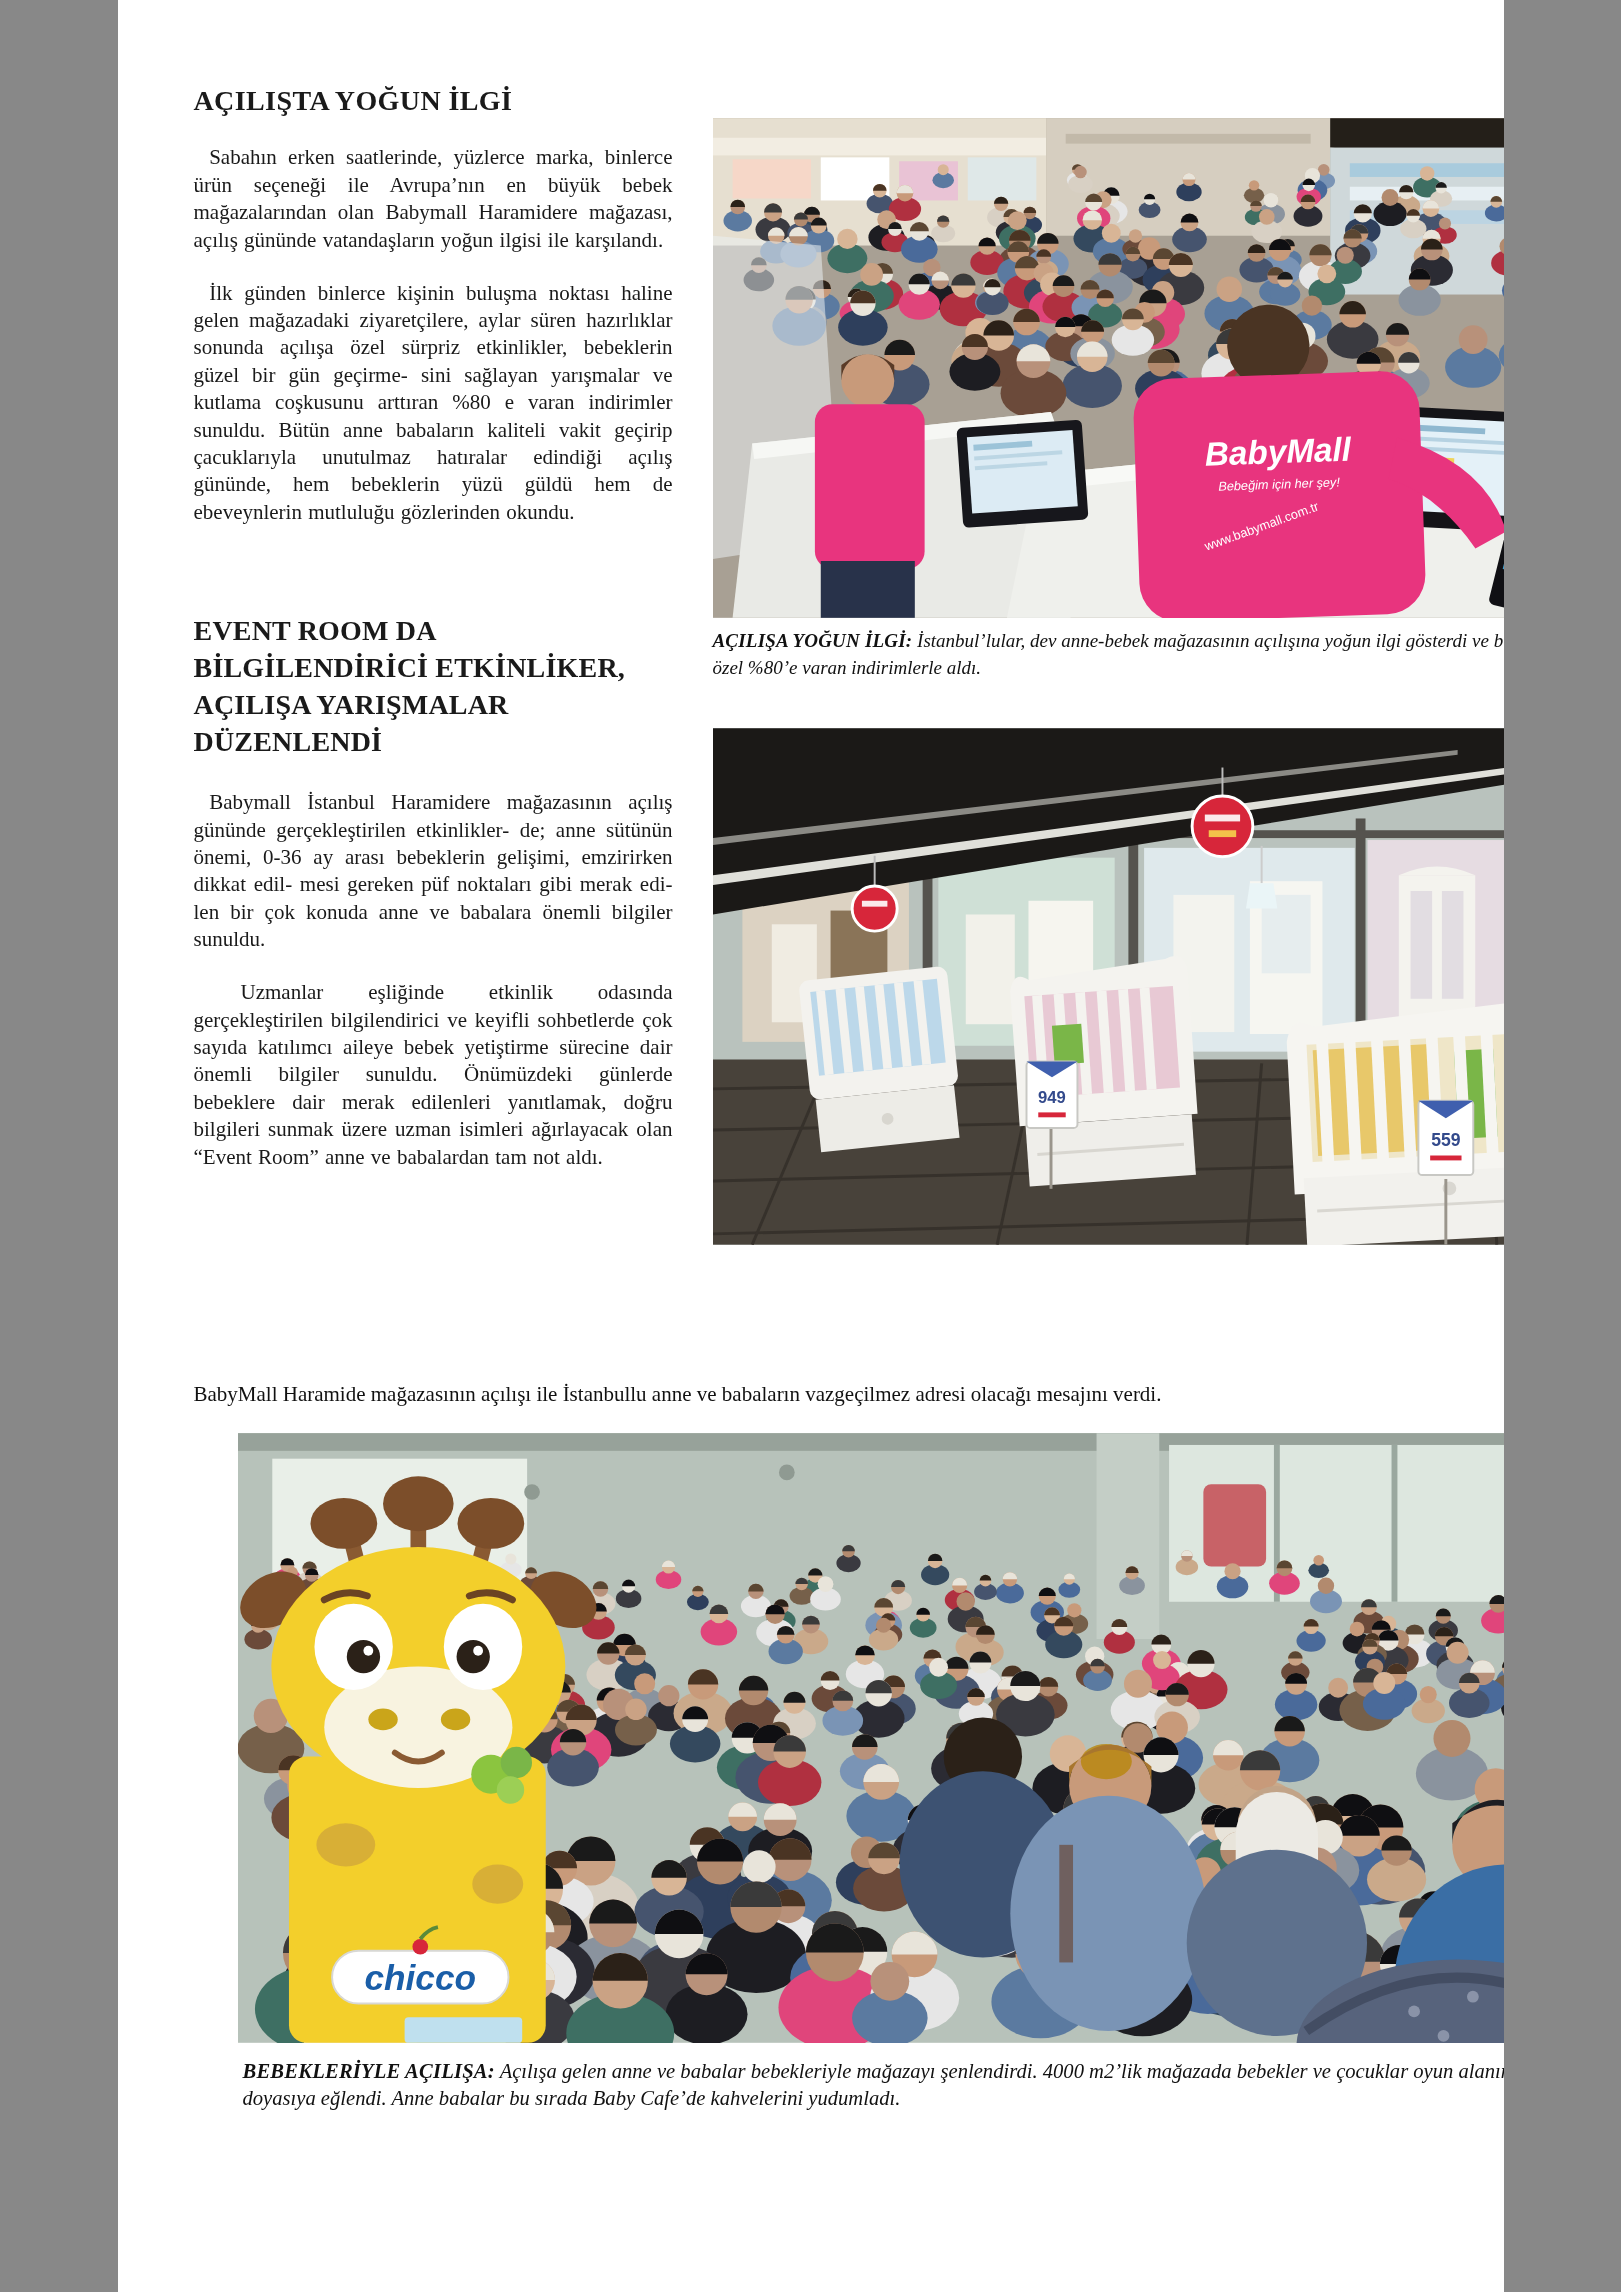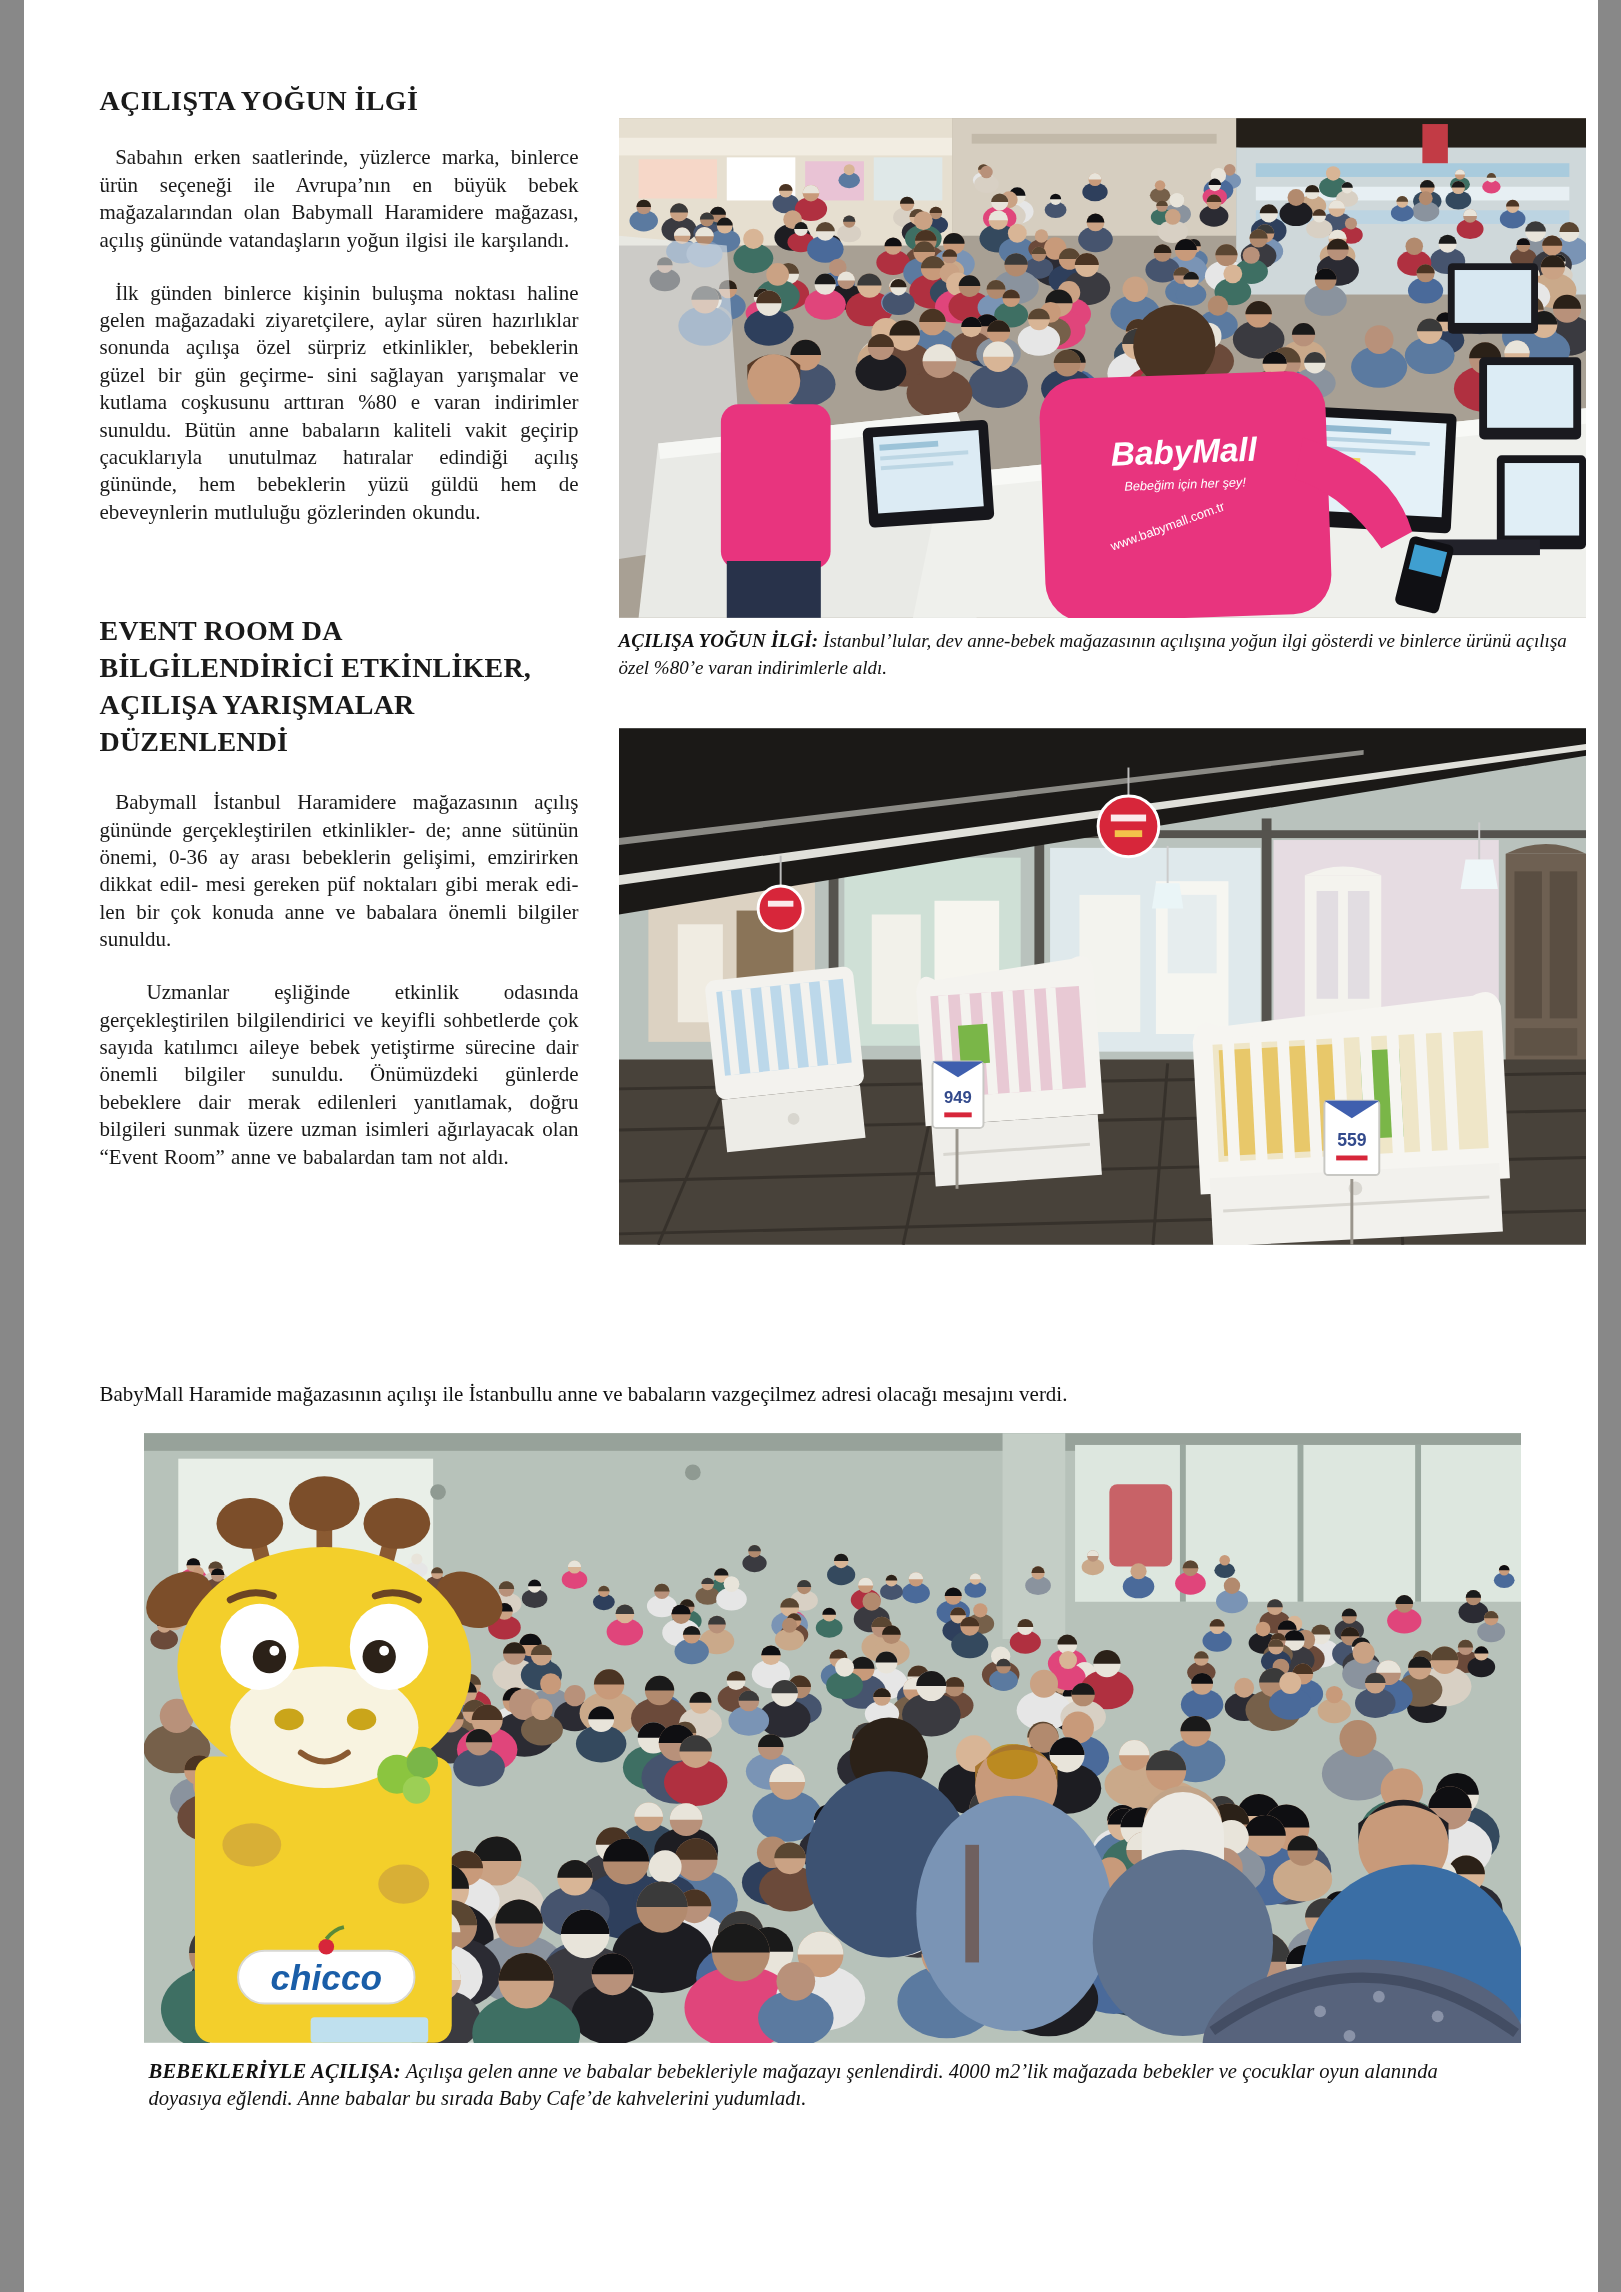--- a/index.html
+++ b/index.html
@@ -1,17 +1,17 @@
 <!DOCTYPE html>
 <html><head>
 <meta charset="utf-8">
 <style>
   html,body{margin:0;padding:0;background:#888;}
   .page{
-    position:relative;width:1574px;height:2293px;background:#ffffff;
+    position:relative;width:1386px;height:2293px;background:#ffffff;
     font-family:"Liberation Serif", serif;color:#1a1a1a;overflow:hidden;
     margin:0 auto;
   }
   .left-col{position:absolute;left:76px;top:84px;width:479px;}
   h1.headline{font-size:28px;line-height:33px;font-weight:bold;margin:0 0 27.4px 0;letter-spacing:0.4px;}
   h2.headline2{font-size:28px;line-height:37px;font-weight:bold;margin:86px 0 29px 0;letter-spacing:0.2px;font-family:Liberation Serif, serif;}
   h2.headline2 span{display:block;}
   p.body{font-size:21px;line-height:27.4px;text-align:justify;margin:0 0 25.5px 0;text-indent:15.7px;word-spacing:1px;}
   p.body.indent-lg{text-indent:47px;margin-top:9px;font-family:Liberation Serif, serif;}
   .photo{position:absolute;display:block;}

